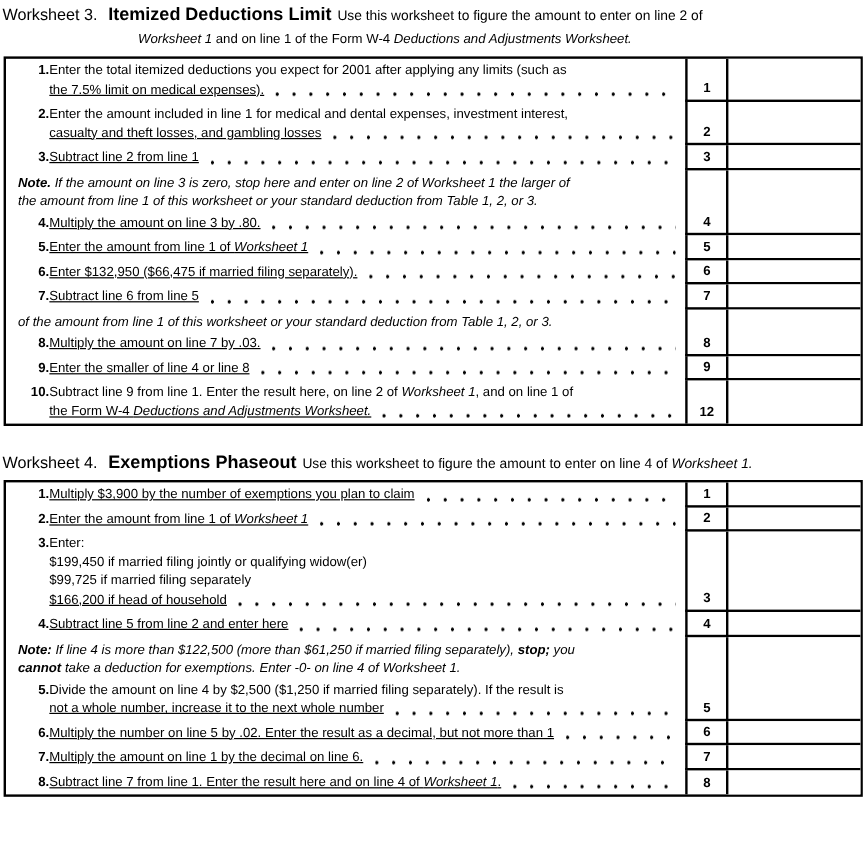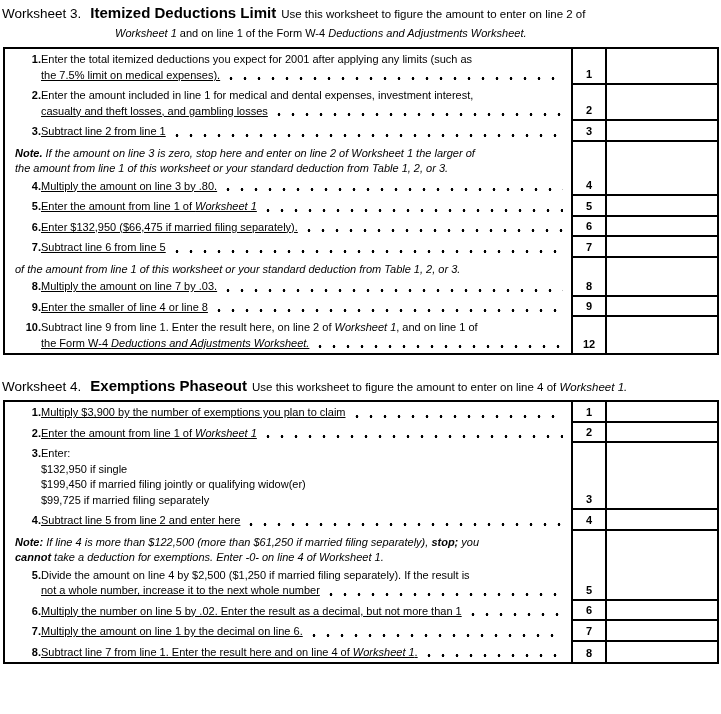--- a/index.html
+++ b/index.html
@@ -292,23 +292,26 @@
           </div>
           <div class="numcell">2</div>
           <div class="entrycell"></div>
         </div>
         <div class="row">
           <div class="desc">
             <div class="block item">
               <div class="ln">3.</div>
               <div class="txt">
                 <div class="line"><span>Enter:</span></div>
-                <div class="line"><span>$132,950 if single</span></div>
                 <div class="line"><span>$199,450 if married filing jointly or qualifying widow(er)</span></div>
                 <div class="line"><span>$99,725 if married filing separately</span></div>
+                <div class="line lastline">
+                  <span class="t"><span>$166,200 if head of household</span></span>
+                  <span class="dots"></span>
+                </div>
               </div>
             </div>
           </div>
           <div class="numcell">3</div>
           <div class="entrycell"></div>
         </div>
         <div class="row">
           <div class="desc">
             <div class="block item">
               <div class="ln">4.</div>

